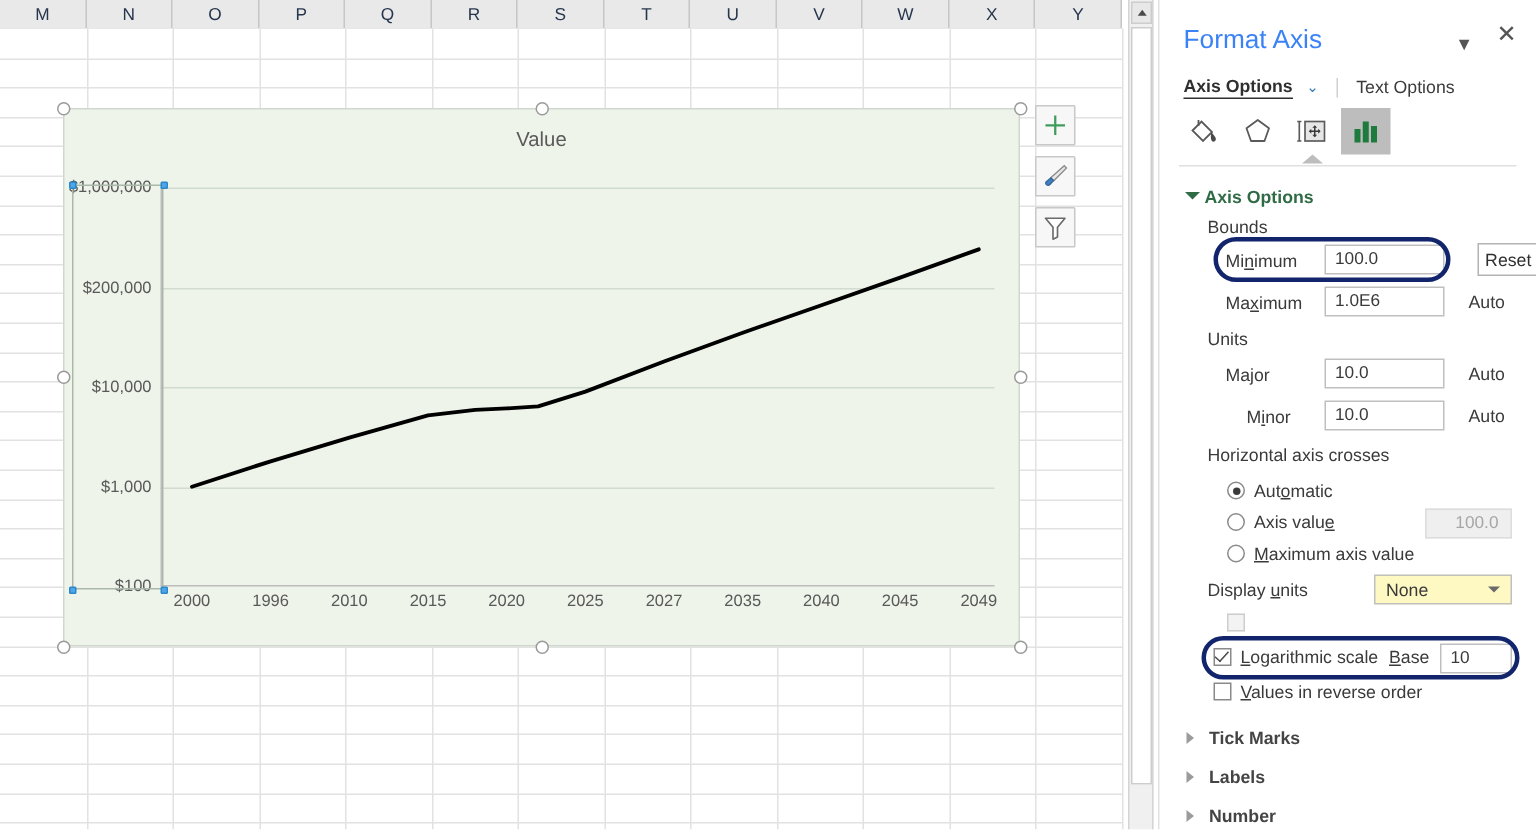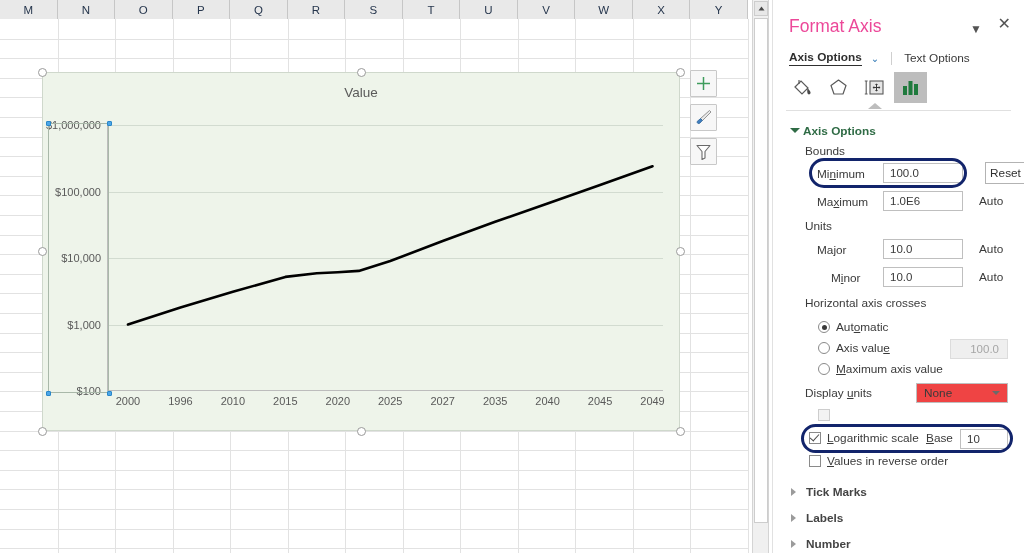--- a/index.html
+++ b/index.html
@@ -54,21 +54,21 @@
   .vscroll{position:absolute;left:752px;top:0;width:17px;height:553px;background:#f0f0f0;
            border-left:1px solid #d4d4d4;border-right:1px solid #d4d4d4;box-sizing:border-box;}
   .vs-up{position:absolute;left:1px;top:1px;width:14px;height:15px;background:#e8e8e8;
          border:1px solid #cdcdcd;box-sizing:border-box;display:flex;align-items:center;justify-content:center;}
   .vs-thumb{position:absolute;left:1px;top:18px;width:14px;height:505px;background:#ffffff;
             border:1px solid #cdcdcd;box-sizing:border-box;}
 
   
   .pane{position:absolute;left:772px;top:0;width:252px;height:553px;background:#ffffff;
         border-left:1px solid #e1e1e1;box-sizing:border-box;}
-  .pane-title{position:absolute;left:16px;top:16px;font-size:17.5px;color:#ec4899;}
+  .pane-title{position:absolute;left:16px;top:16px;font-size:17.5px;color:#3b82f6;}
   .pane-collapse{position:absolute;right:42px;top:22px;font-size:12px;color:#545454;cursor:pointer;}
   .pane-close{position:absolute;right:13px;top:16px;font-size:16px;color:#545454;cursor:pointer;
               line-height:1;}
   .tabs{position:absolute;left:16px;top:50px;display:flex;align-items:center;gap:9px;}
   .tab-ax{font-size:11.8px;color:#2f2f2f;font-weight:bold;border-bottom:1px solid #2f2f2f;padding-bottom:1px;}
   .tab-chev{font-size:10px;color:#2f78b5;}
   .tab-sep{width:1px;height:13px;background:#cfcfcf;margin:0 3px;}
   .tab-txt{font-size:11.8px;color:#3a3a3a;}
 
   .iconrow{position:absolute;left:13px;top:72px;display:flex;gap:3px;}
@@ -105,21 +105,21 @@
   .radiolabel{position:absolute;font-size:11.8px;color:#3a3a3a;}
 
   .cbox{position:absolute;width:12px;height:12px;border:1px solid #8a8a8a;background:#fff;
         box-sizing:border-box;}
   .cbox.dis{border-color:#cdcdcd;background:#f3f3f3;}
   .cbox.on::after{content:"";position:absolute;left:2px;top:-1px;width:4px;height:8px;
                   border:solid #4a4a4a;border-width:0 1.6px 1.6px 0;transform:rotate(42deg);}
   .cblabel{position:absolute;font-size:11.8px;color:#3a3a3a;}
   .cblabel.dis{color:#b0b0b0;}
 
-  .select{position:absolute;height:20px;background:#ef4444;border:1px solid #bfbfbf;
+  .select{position:absolute;height:20px;background:#fef9c3;border:1px solid #bfbfbf;
           box-sizing:border-box;font-size:11.8px;color:#3a3a3a;display:flex;
           align-items:center;padding-left:7px;}
   .select .caret{position:absolute;right:7px;top:7px;width:0;height:0;
                  border-left:4px solid transparent;border-right:4px solid transparent;
                  border-top:4px solid #6a6a6a;}
 
   
   .ring{position:absolute;border:3px solid #12246b;border-radius:16px;box-sizing:border-box;
         pointer-events:none;}
 </style>
@@ -187,21 +187,21 @@
         <div class="hline" style="top: 529px;"></div>
       </div>
 
     <div class="chartobj">
       <div class="charttitle">Value</div>
 
       <div class="ylabels" id="ylabels">
           <div class="yl" style="top: 266px;">$100</div>
           <div class="yl" style="top: 199.5px;">$1,000</div>
           <div class="yl" style="top: 133px;">$10,000</div>
-          <div class="yl" style="top: 66.5px;">$100,000</div>
+          <div class="yl" style="top: 66.5px;">$200,000</div>
           <div class="yl" style="top: 0px;">$1,000,000</div>
         </div>
       <div class="plotarea">
         <div class="plotbg"></div>
         <div id="gridlines">
             <div class="gl" style="top: 199.5px;"></div>
             <div class="gl" style="top: 133px;"></div>
             <div class="gl" style="top: 66.5px;"></div>
             <div class="gl" style="top: 0px;"></div>
           </div>

